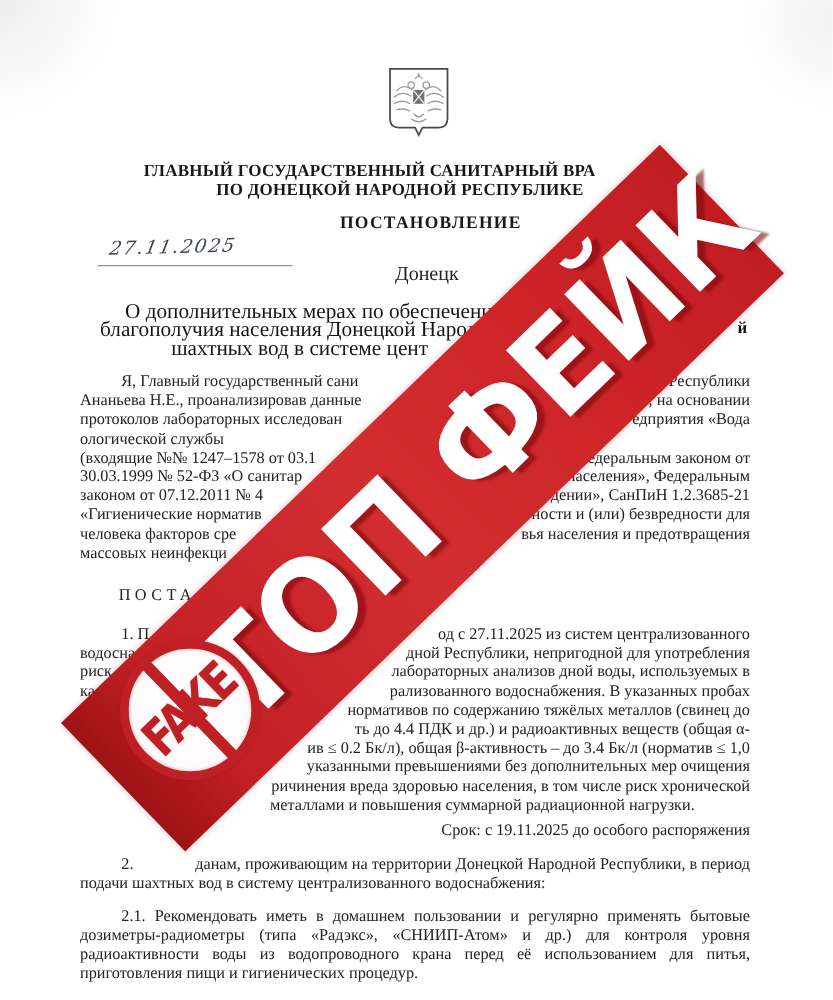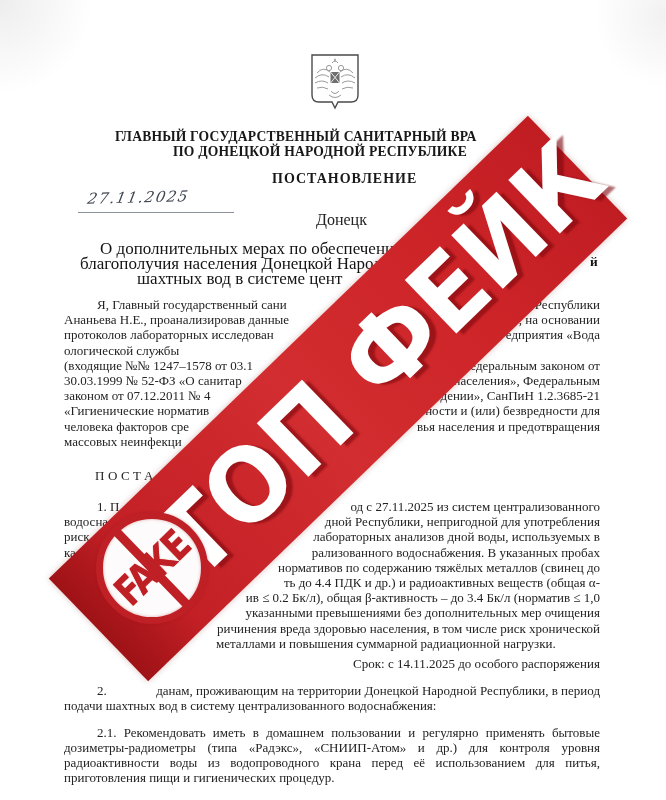--- a/index.html
+++ b/index.html
@@ -176,21 +176,21 @@
         </div>
       <div class="tline split">
           <span></span>
           <span>указанными превышениями без дополнительных мер очищения</span>
         </div>
       <div class="tline split">
           <span></span>
           <span>ричинения вреда здоровью населения, в том числе риск хронической</span>
         </div>
       <div class="tline" style="padding-left:152px;">металлами и повышения суммарной радиационной нагрузки.</div>
-      <div class="tline srok">Срок: с 14.11.2025 до особого распоряжения</div>
+      <div class="tline srok">Срок: с 19.11.2025 до особого распоряжения</div>
     </div>
 
     <div class="blk2">
       <div class="tline split">
           <span class="ind">2.</span>
           <span>данам, проживающим на территории Донецкой Народной Республики, в период</span>
         </div>
       <div class="tline">подачи шахтных вод в систему централизованного водоснабжения:</div>
     </div>
 

